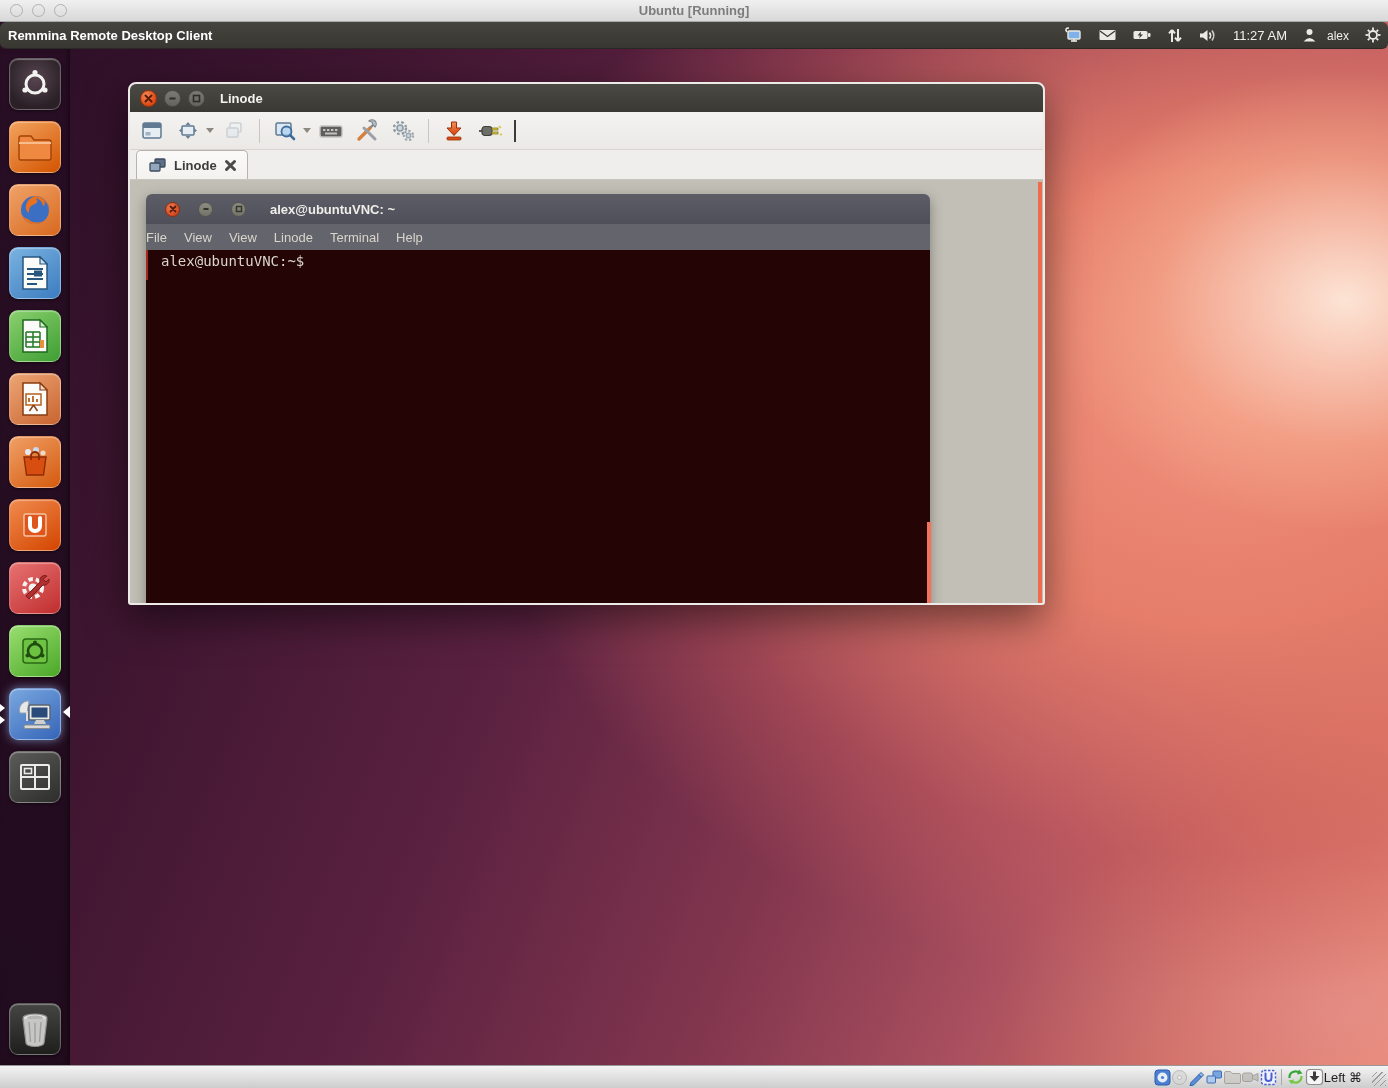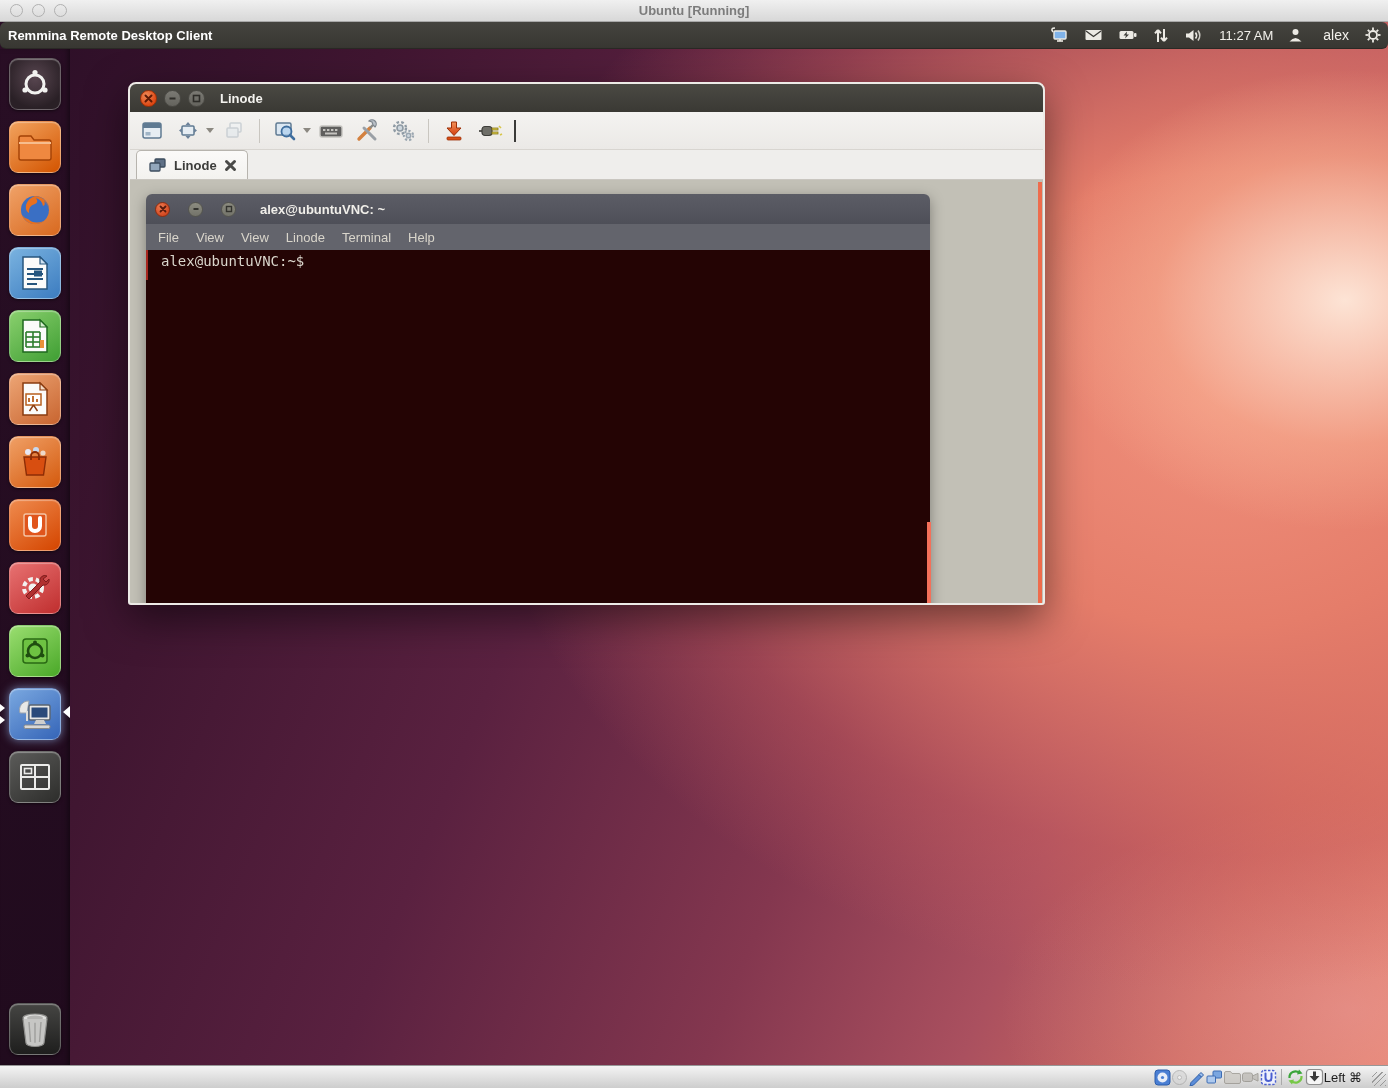--- a/index.html
+++ b/index.html
@@ -22,21 +22,21 @@
   .macos-title { width:100%; text-align:center; font-size:13px; color:#7c7c7c; font-weight:bold; }
 
   
   .ubuntu-panel { position:absolute; left:0; top:22px; width:100%; height:27px;
     background:linear-gradient(#45443f,#383732); border-bottom:1px solid #2a2925;
     display:flex; align-items:center; color:#efede8;border-radius:6px; }
   .panel-app-title { margin-left:8px; font-size:13px; font-weight:bold; color:#ffffff; }
   .panel-right { position:absolute; right:6px; top:0; height:100%; display:flex; align-items:center; gap:15px; }
   .tray-icon { display:flex; align-items:center; }
   .panel-clock { font-size:13px; color:#f2f0eb; }
-  .panel-user { display:flex; align-items:flex-end; gap:20px; font-size:14px; color:#f2f0eb; }
+  .panel-user { display:flex; align-items:flex-end; gap:10px; font-size:12px; color:#f2f0eb; }
 
   
   .launcher { position:absolute; left:0; top:49px; width:70px; height:1016px;
     background:linear-gradient(rgba(40,14,36,.92), rgba(30,10,28,.92));
     box-shadow: inset -4px 0 6px -3px rgba(0,0,0,.55); }
   .launch-item { position:absolute; left:9px; width:52px; height:52px; border-radius:9px;
     border:1px solid rgba(255,255,255,.28);
     box-shadow: inset 0 1px 1px rgba(255,255,255,.35), 0 1px 3px rgba(0,0,0,.5);
     display:flex; align-items:center; justify-content:center; }
   .pip { position:absolute; left:0; width:0; height:0; border-top:4px solid transparent; border-bottom:4px solid transparent; border-left:5px solid #ffffff; }
@@ -60,26 +60,26 @@
   .rm-tabbar { height:30px; background:#efeeec; display:flex; align-items:flex-end; padding-left:6px; flex:none; border-bottom:1px solid #c9c6c0; }
   .rm-tab { height:29px; background:linear-gradient(#fbfaf9,#f3f2ef); border:1px solid #b7b4ae; border-bottom:none; border-radius:5px 5px 0 0;
     display:flex; align-items:center; gap:7px; padding:0 10px; }
   .rm-tab-label { font-size:13px; font-weight:bold; color:#3c3c3a; }
   .rm-content { position:relative; flex:1; background:#c2c0b6; overflow:hidden; }
 
   
   .terminal { position:absolute; left:16px; top:14px; width:784px; height:553px; display:flex; flex-direction:column;
     border-radius:6px 6px 0 0; box-shadow:0 4px 14px rgba(0,0,0,.35); }
   .t-titlebar { height:30px; background:linear-gradient(#5c5d66,#4e4f58); border-radius:6px 6px 0 0;
-    display:flex; align-items:center; gap:18px; padding:0 9px; flex:none; }
+    display:flex; align-items:center; gap:18px; padding:0 19px; flex:none; }
   .t-btn { width:15px; height:15px; border-radius:50%; display:flex; align-items:center; justify-content:center; flex:none; }
   .t-close { background:radial-gradient(circle at 35% 30%, #ee7a50, #d34a22 70%); border:1px solid #8d2d10; }
   .t-minimize, .t-maximize { background:linear-gradient(#8c8c80,#73736a); border:1px solid #55554e; }
   .t-title { margin-left:6px; font-size:13px; font-weight:bold; color:#f0eee9; }
-  .t-menubar { height:26px; background:#63646c; display:flex; align-items:center; gap:17px; padding:0 12px; flex:none; }
+  .t-menubar { height:26px; background:#63646c; display:flex; align-items:center; gap:17px; padding:0 0; flex:none; }
   .t-menu-item { font-size:13px; color:#d9d5cb; }
   .t-body { flex:1; background:#240404; padding:3px 15px; }
   .t-prompt { font-family:"DejaVu Sans Mono", monospace; font-size:14px; color:#dad6cc; white-space:pre; }
 
   
   .art { position:absolute; }
   .art-right-line { left:908px; top:2px; width:4px; height:483px; background:#ee6c4c; }
   .art-bottom-line { left:3px; top:631px; width:760px; height:4px; background:#e8714f; }
   .art-term-right { left:797px; top:342px; width:4px; height:228px; background:#f4705a; }
   .art-term-left { left:16px; top:70px; width:2px; height:30px; background:rgba(190,45,35,.85); }

